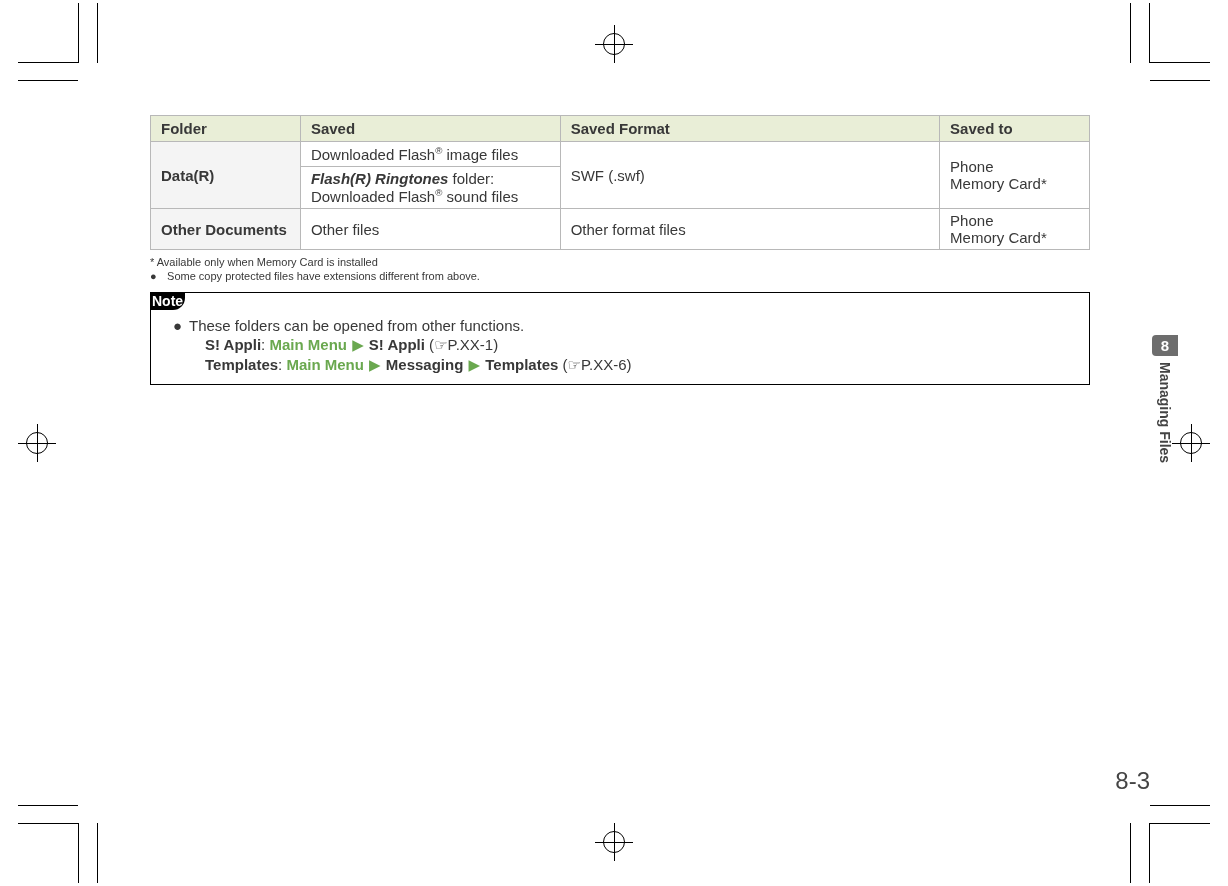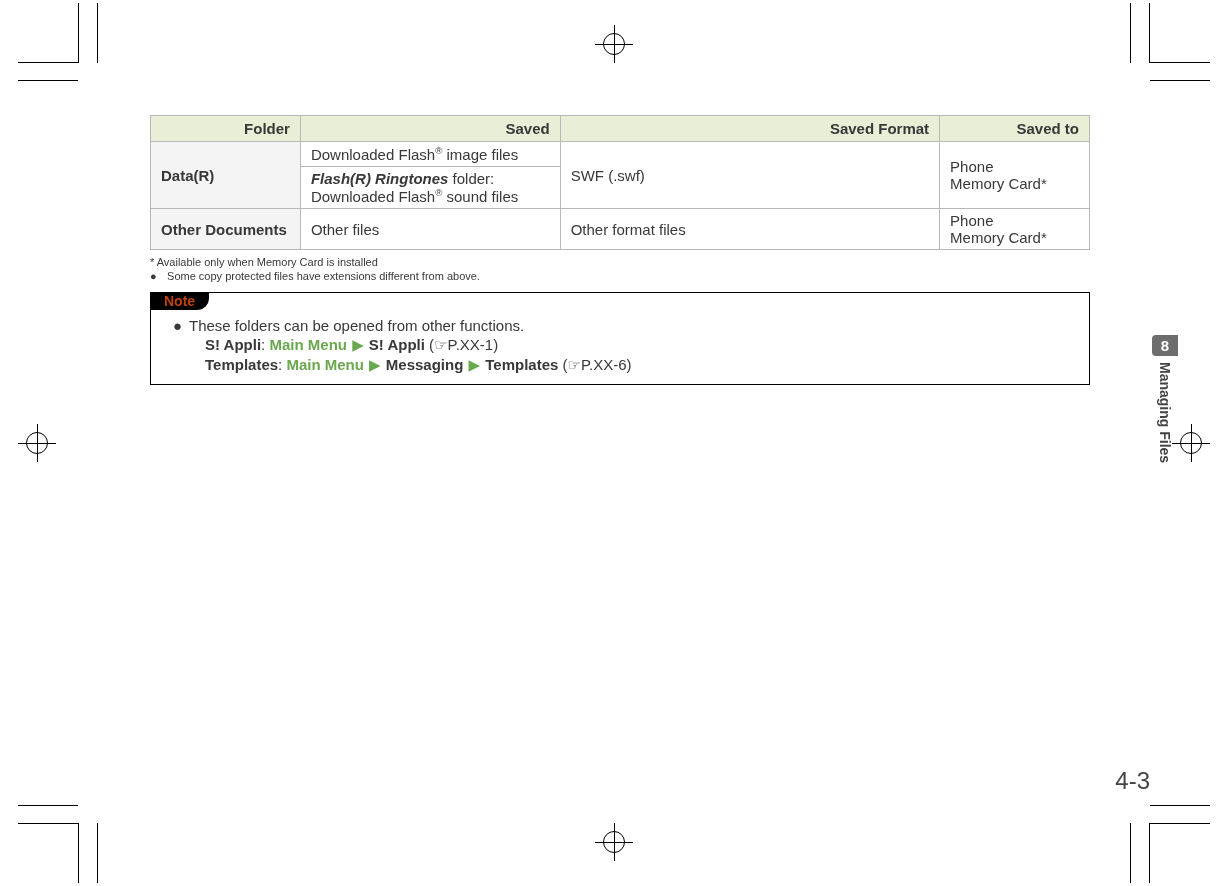--- a/index.html
+++ b/index.html
@@ -38,21 +38,21 @@
   }
   table.data th, table.data td {
     border: 1px solid #b8b8b8;
     padding: 3px 10px;
     vertical-align: middle;
     text-align: left;
   }
   table.data th {
     background: #e9eed7;
     font-weight: bold;
-    text-align: right;
+    text-align: left;
     padding: 4px 10px;
   }
   table.data td.folder {
     background: #f4f4f4;
     font-weight: bold;
   }
   sup { font-size: 0.65em; }
 
   .footnotes { margin-top: 6px; font-size: 11px; }
   .footnotes .line { margin-bottom: 2px; }
@@ -61,23 +61,23 @@
   .note-block {
     border: 0.7px solid #000;
     margin-top: 10px;
     padding: 6px 16px 6px 18px;
     position: relative;
     font-size: 15px;
   }
   .note-label {
     position: absolute;
     top: -1px; left: -1px;
-    background: #000; color: #c2410c;
-    font-weight: bold;
-    padding: 1px 14px;
+    background: #000; color: #ffffff;
+    font-weight: bold;
+    padding: 1px 2px;
     font-size: 14px;
     border-radius: 0 0 12px 0;
   }
   .note-body { margin-top: 18px; }
   .note-body ul { list-style: none; margin:4px; padding:0; }
   .note-body li.top { margin-bottom: 2px; }
   .note-body .bullet { display:inline-block; width:16px; }
   .note-body .sub { padding-left: 32px; margin-bottom: 2px; }
   .mm { color: #6aa84f; font-weight: bold; }
   .arrow { color: #6aa84f; display:inline-block; margin:0 1px; }
@@ -224,15 +224,15 @@
         </div>
       </ul>
     </div>
   </div>
 
   <div class="side-tab">
     <div class="chnum">8</div>
     <div class="chtitle">Managing Files</div>
   </div>
 
-  <div class="page-num">4-3</div>
+  <div class="page-num">8-3</div>
 
 </div>
 
 </body></html>

